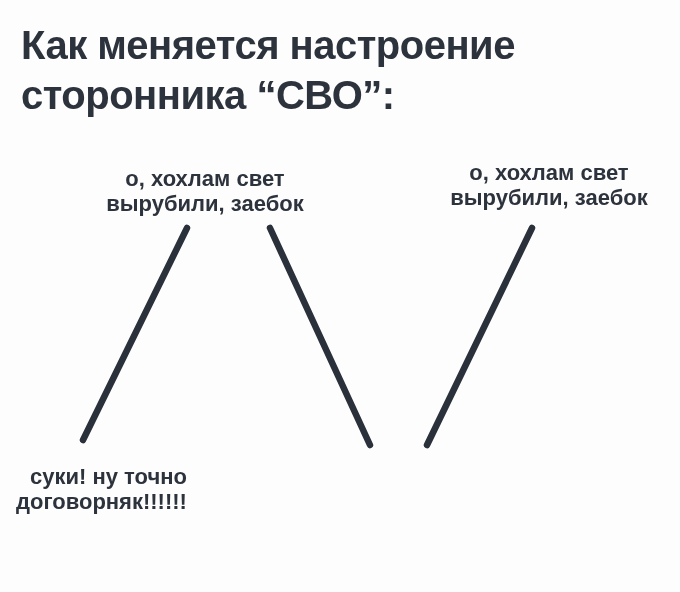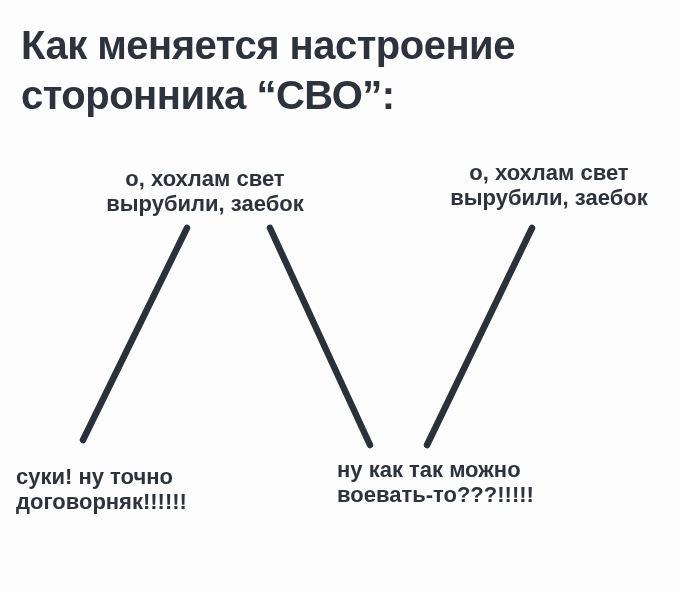--- a/index.html
+++ b/index.html
@@ -48,21 +48,21 @@
   }
   .label.top-right {
     left: 438px;
     top: 160px;
     width: 222px;
     text-align: center;
   }
   .label.bottom-left {
     left: 16px;
     top: 464px;
-    text-align: left;
+    text-align: right;
   }
   .label.bottom-right {
     left: 337px;
     top: 457px;
     text-align: left;
   }
   svg.graph {
     position: absolute;
     inset: 0;
     pointer-events: none;
@@ -83,22 +83,20 @@
 
   <div class="label top-left">о, хохлам свет
 вырубили, заебок</div>
 
   <div class="label top-right">о, хохлам свет
 вырубили, заебок</div>
 
   <div class="label bottom-left">суки! ну точно
 договорняк!!!!!!</div>
 
-  <div class="label bottom-right">ну как так можно
-воевать-то???!!!!!</div>
 
   <svg class="graph" width="680" height="592" viewBox="0 0 680 592">
     <line x1="83" y1="440" x2="187" y2="228"></line>
     <line x1="270" y1="228" x2="370" y2="445"></line>
     <line x1="427" y1="445" x2="532" y2="228"></line>
   </svg>
 
 </div>
 
 </body></html>

